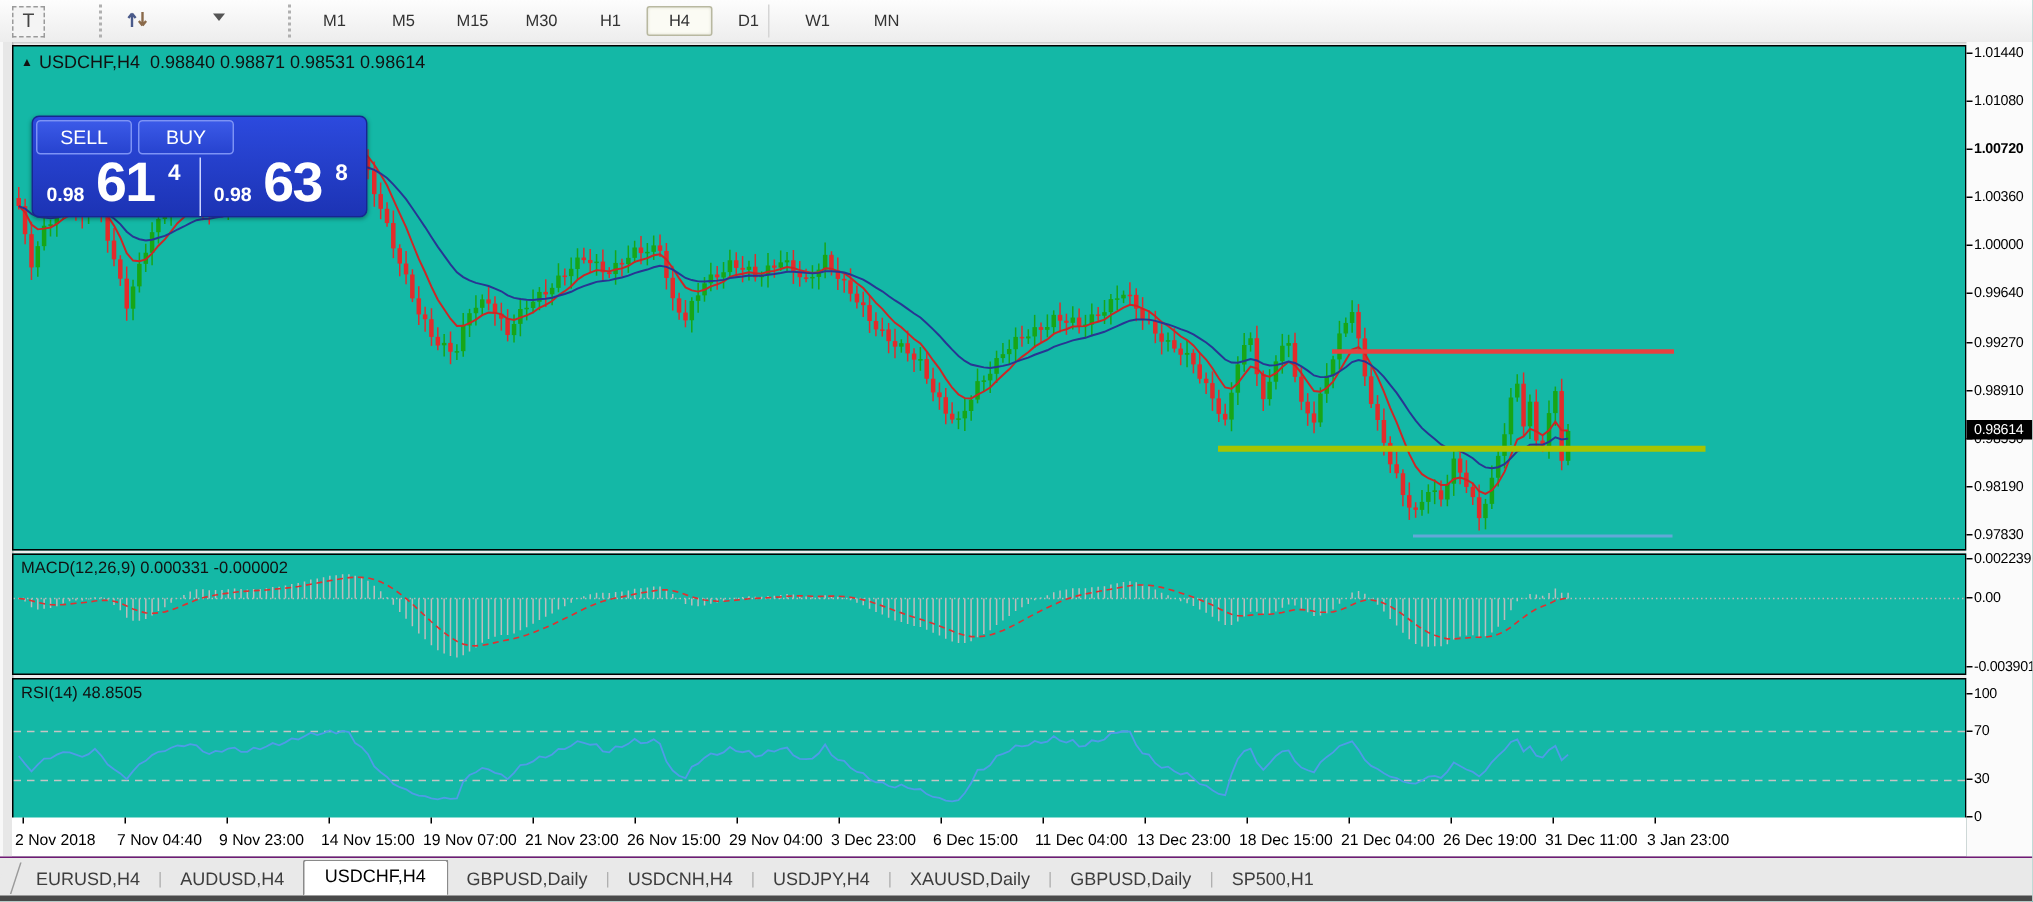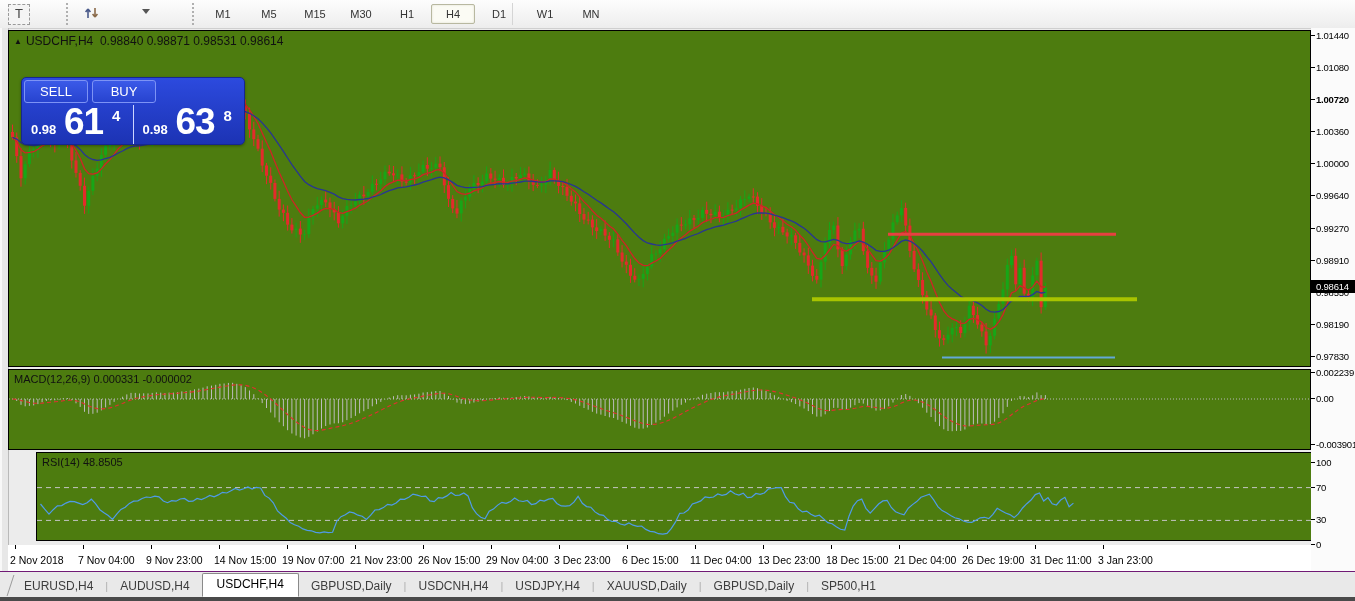--- a/index.html
+++ b/index.html
@@ -20,24 +20,24 @@
   .tfbtn{min-width:30px;padding:3px 6px;margin:0 1px;font-size:11px;color:#333;text-align:center;
          border:1px solid transparent;border-radius:2px;cursor:default;}
   .tfbtn.active{background:#fbfbf4;border:1px solid #b8b8a0;box-shadow:inset 0 0 2px #d8d8c8;}
   .tb-sep{position:absolute;left:512px;top:3px;height:22px;border-left:1px solid #d5d5d5;}
 
   
   .left-strip{position:absolute;left:0;top:28px;width:8px;height:543px;background:#e7e7e7;
               border-right:1px solid #b9b9b9;box-shadow:inset 2px 0 0 #f8f8f8;}
 
   
-  .pane{position:absolute;left:8px;width:1303px;background:#4d7c0f;border:1px solid #000;box-sizing:border-box;}
+  .pane{position:absolute;left:8px;width:1303px;background:#14b8a6;border:1px solid #000;box-sizing:border-box;}
   .pane-main{top:30px;height:337px;}
   .pane-macd{top:369px;height:81px;}
-  .pane-rsi{top:452px;height:89px;margin-left:28px;}
+  .pane-rsi{top:452px;height:119px;}
   .pane svg{position:absolute;left:0;top:0;}
   .pane-header{position:absolute;left:5px;top:3px;font-size:12px;color:#111;z-index:5;white-space:nowrap;}
   .pane-header .tri{font-size:8px;vertical-align:1px;margin-right:4px;}
 
   
   .axis-col{position:absolute;left:1311px;top:28px;width:44px;height:543px;background:#fbfbfb;}
   .axis-label{position:absolute;left:5px;font-size:9.5px;color:#000;white-space:nowrap;letter-spacing:-0.2px;}
   .axis-tick{position:absolute;left:0;width:4px;height:1px;background:#000;}
   .price-badge{position:absolute;left:0;width:44px;height:13px;background:#000;color:#fff;
                font-size:9.5px;line-height:13px;padding-left:5px;box-sizing:border-box;letter-spacing:-0.2px;}
@@ -893,21 +893,21 @@
         <line x1="0" x2="1301" y1="34.6" y2="34.6" stroke="#c4c4c4" stroke-dasharray="5,4"></line>
         <line x1="0" x2="1301" y1="67.4" y2="67.4" stroke="#c4c4c4" stroke-dasharray="5,4"></line>
         <polyline points="3.5,51.0 7.7,56.2 12.0,61.2 16.2,56.7 20.4,52.8 24.7,52.6 28.9,50.1 33.1,48.4 37.4,48.6 41.6,50.1 45.8,51.6 50.1,49.8 54.3,46.2 58.5,50.7 62.8,56.7 67.0,59.8 71.2,62.6 75.5,66.4 79.7,61.1 83.9,56.4 88.2,54.2 92.4,50.4 96.6,48.2 100.9,47.8 105.1,45.5 109.3,44.0 113.6,44.5 117.8,43.1 122.0,43.9 126.3,48.0 130.5,49.7 134.7,47.6 139.0,48.2 143.2,46.0 147.4,45.4 151.7,48.3 155.9,48.2 160.1,45.4 164.4,46.5 168.6,44.7 172.8,42.4 177.1,43.9 181.3,41.9 185.5,39.3 189.8,40.0 194.0,37.8 198.2,35.5 202.5,37.1 206.7,35.7 210.9,34.0 215.1,36.0 219.4,34.3 223.6,35.0 227.8,42.4 232.1,45.1 236.3,49.8 240.5,58.0 244.8,61.8 249.0,65.0 253.2,69.6 257.5,71.8 261.7,73.2 265.9,75.9 270.2,77.4 274.4,77.8 278.6,79.3 282.9,79.9 287.1,78.8 291.3,79.6 295.6,79.3 299.8,68.2 304.0,63.7 308.3,61.8 312.5,58.9 316.7,59.9 321.0,62.2 325.2,63.2 329.4,66.4 333.7,62.2 337.9,57.0 342.1,56.6 346.4,54.6 350.6,51.3 354.8,52.1 359.1,50.0 363.3,46.2 367.5,46.4 371.8,44.2 376.0,41.1 380.2,42.2 384.5,43.5 388.7,43.1 392.9,47.9 397.2,48.6 401.4,44.6 405.6,45.1 409.9,42.9 414.1,39.6 418.3,42.5 422.6,42.1 426.8,39.9 431.0,42.9 435.3,54.7 439.5,60.7 443.7,64.2 448.0,65.8 452.2,58.1 456.4,56.1 460.7,52.1 464.9,49.3 469.1,50.3 473.4,48.6 477.6,45.0 481.8,47.8 486.1,48.5 490.3,47.5 494.5,51.5 498.8,50.6 503.0,47.2 507.2,48.1 511.5,46.2 515.7,45.4 519.9,50.5 524.2,52.9 528.4,53.1 532.6,52.7 536.9,49.2 541.1,43.3 545.3,50.3 549.6,53.6 553.8,54.2 558.0,58.9 562.3,61.6 566.5,62.4 570.7,66.6 575.0,68.5 579.2,68.5 583.4,71.0 587.7,72.1 591.9,70.0 596.1,72.2 600.4,73.3 604.6,73.0 608.8,76.4 613.1,78.3 617.3,78.9 621.5,80.7 625.8,81.2 630.0,80.4 634.2,75.7 638.4,69.2 642.7,60.3 646.9,60.0 651.1,57.1 655.4,51.0 659.6,49.6 663.8,47.9 668.1,43.9 672.3,44.6 676.5,44.0 680.8,41.0 685.0,42.3 689.2,41.4 693.5,37.7 697.7,40.8 701.9,42.0 706.2,40.2 710.4,44.7 714.6,44.2 718.9,40.5 723.1,41.3 727.3,40.0 731.6,35.8 735.8,35.5 740.0,34.5 744.3,34.7 748.5,43.7 752.7,49.3 757.0,50.1 761.2,55.8 765.4,58.9 769.7,58.1 773.9,61.2 778.1,63.3 782.4,62.2 786.6,65.9 790.8,69.7 795.1,70.7 799.3,73.8 803.5,76.3 807.8,77.1 812.0,63.2 816.2,53.0 820.5,47.7 824.7,46.1 828.9,55.3 833.2,60.2 837.4,55.7 841.6,51.0 845.9,47.9 850.1,47.3 854.3,54.5 858.6,58.7 862.8,60.5 867.0,61.9 871.3,55.2 875.5,51.6 879.7,48.6 884.0,44.3 888.2,42.8 892.4,41.2 896.7,46.9 900.9,53.6 905.1,57.6 909.4,59.7 913.6,62.5 917.8,64.8 922.1,65.8 926.3,68.0 930.5,69.1 934.8,69.4 939.0,67.3 943.2,64.8 947.5,64.3 951.7,65.6 955.9,61.4 960.2,55.3 964.4,57.7 968.6,60.0 972.9,61.6 977.1,64.6 981.3,60.9 985.6,55.0 989.8,50.7 994.0,47.0 998.3,41.6 1002.5,39.9 1006.7,48.0 1011.0,44.6 1015.2,50.8 1019.4,52.0 1023.7,47.0 1027.9,44.3 1032.1,53.8 1036.4,50.1" fill="none" stroke="#4f9be8" stroke-width="1.2"></polyline>
       </svg>
   </div>
 
   <div class="time-row">
       <div class="time-tick" style="left: 7px;"></div>
       <div class="time-label" style="left: 2px;">2 Nov 2018</div>
       <div class="time-tick" style="left: 75px;"></div>
-      <div class="time-label" style="left: 70px;">7 Nov 04:00</div>
+      <div class="time-label" style="left: 70px;">7 Nov 04:40</div>
       <div class="time-tick" style="left: 143px;"></div>
       <div class="time-label" style="left: 138px;">9 Nov 23:00</div>
       <div class="time-tick" style="left: 211px;"></div>
       <div class="time-label" style="left: 206px;">14 Nov 15:00</div>
       <div class="time-tick" style="left: 279px;"></div>
       <div class="time-label" style="left: 274px;">19 Nov 07:00</div>
       <div class="time-tick" style="left: 347px;"></div>
       <div class="time-label" style="left: 342px;">21 Nov 23:00</div>
       <div class="time-tick" style="left: 415px;"></div>
       <div class="time-label" style="left: 410px;">26 Nov 15:00</div>

